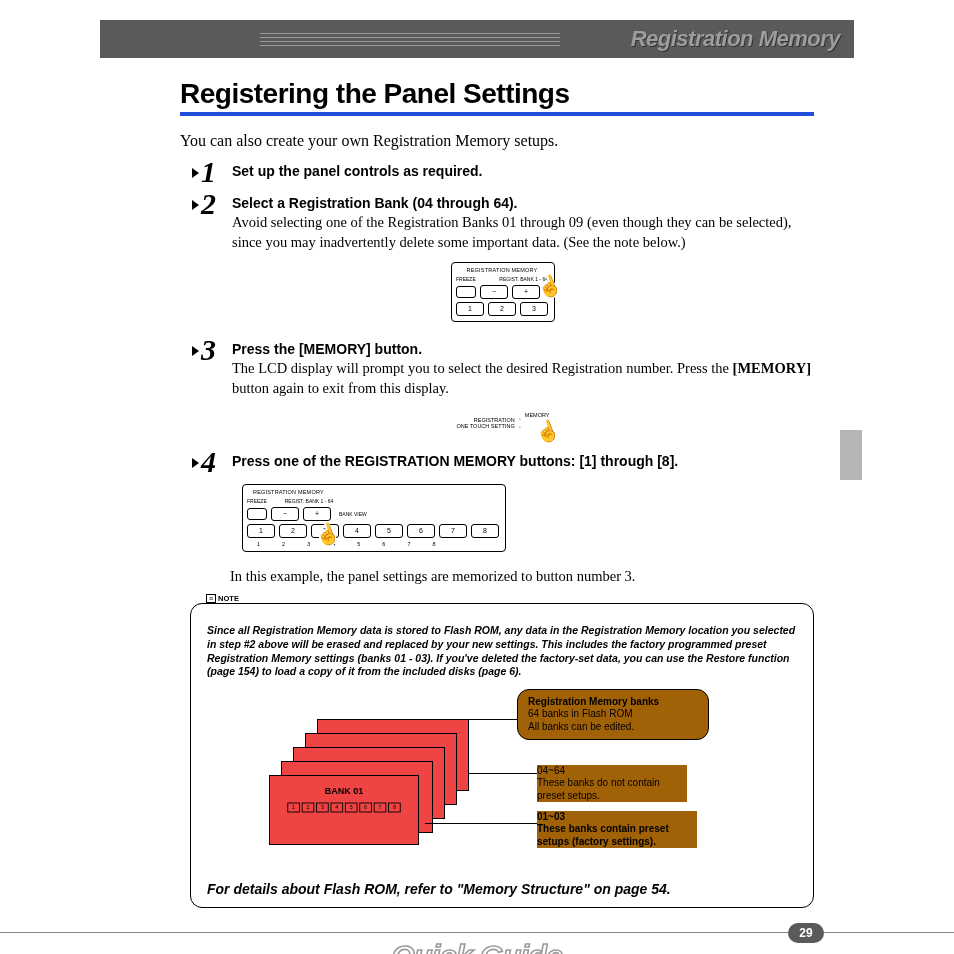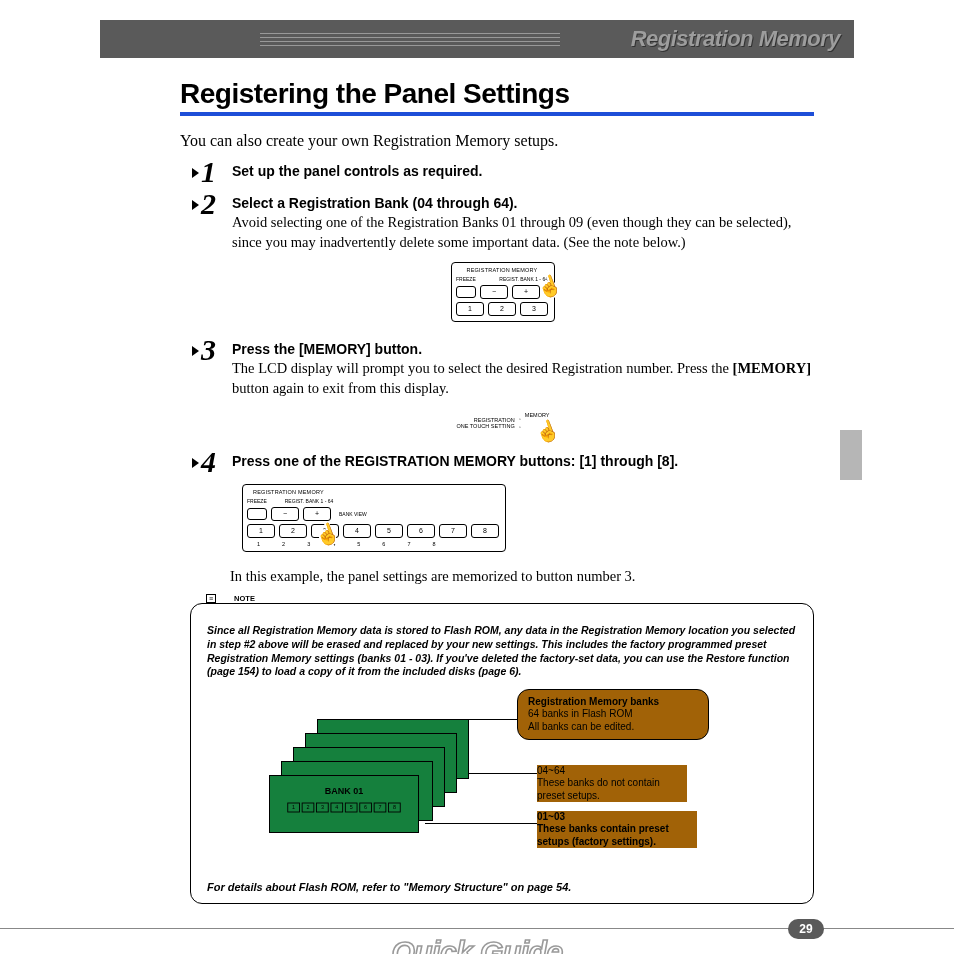--- a/index.html
+++ b/index.html
@@ -102,21 +102,21 @@
     margin-left: 10px;
     position: relative;
   }
   .note-badge {
     position: absolute;
     top: -9px; left: 14px;
     background: #fff;
     padding: 0 2px;
     display: flex;
     align-items: center;
-    gap: 18px;
+    gap: 2px;
     font-size: 7.5px; font-weight:700;
   }
   .note-icon {
     border:1px solid #000; padding:0 2px; font-size:7px;
     background:#fff;
   }
   .note-box {
     border: 1px solid #000;
     border-radius: 12px;
     padding: 14px 16px 10px 16px;
@@ -126,22 +126,22 @@
     font-style: italic;
     font-weight: 700;
     line-height: 1.3;
     margin-bottom: 10px;
     margin-top: 6px;
   }
   .note-diag { position: relative; height: 180px; margin-left: 30px;}
   .stack {
     position: absolute;
     border: 1.5px solid #000;
-    background: #15803d;
-    width: 150px; height: 58px;
+    background: #ef4444;
+    width: 150px; height: 70px;
   }
   .stack.s1 { left: 80px; top: 30px; }
   .stack.s2 { left: 68px; top: 44px; }
   .stack.s3 { left: 56px; top: 58px; }
   .stack.s4 { left: 44px; top: 72px; }
   .stack.s5 { left: 32px; top: 86px; padding:6px; box-sizing:border-box;}
   .bank-label { font-size:9px; font-weight:700; text-align:center; margin-top:4px;}
   .reg-row {
     display:flex; gap:2px; justify-content:center; margin-top:6px;
     transform: scale(0.9);
@@ -163,21 +163,21 @@
   .callout.c1 .tt { font-weight:700; }
   .callout.c2 { left:300px; top:76px; width:150px; }
   .callout.c3 { left:300px; top:122px; width:160px; font-size:10px;font-weight:bold;}
   .leader {
     position:absolute; background:#000; height:1px;
   }
   .l1 { left:200px; top:30px; width:80px; }
   .l2 { left:232px; top:84px; width:68px; }
   .l3 { left:188px; top:134px; width:112px; }
   .note-foot {
-    font-style: italic; font-weight:700; font-size:11px; margin-top:12px;
+    font-style: italic; font-weight:700; font-size:14px; margin-top:12px;
   }
 
   
   .thumb-tab {
     position:absolute; right:92px; top:430px;
     width:22px; height:50px; background:#b6b6b6;
   }
 
   
   .panel {

